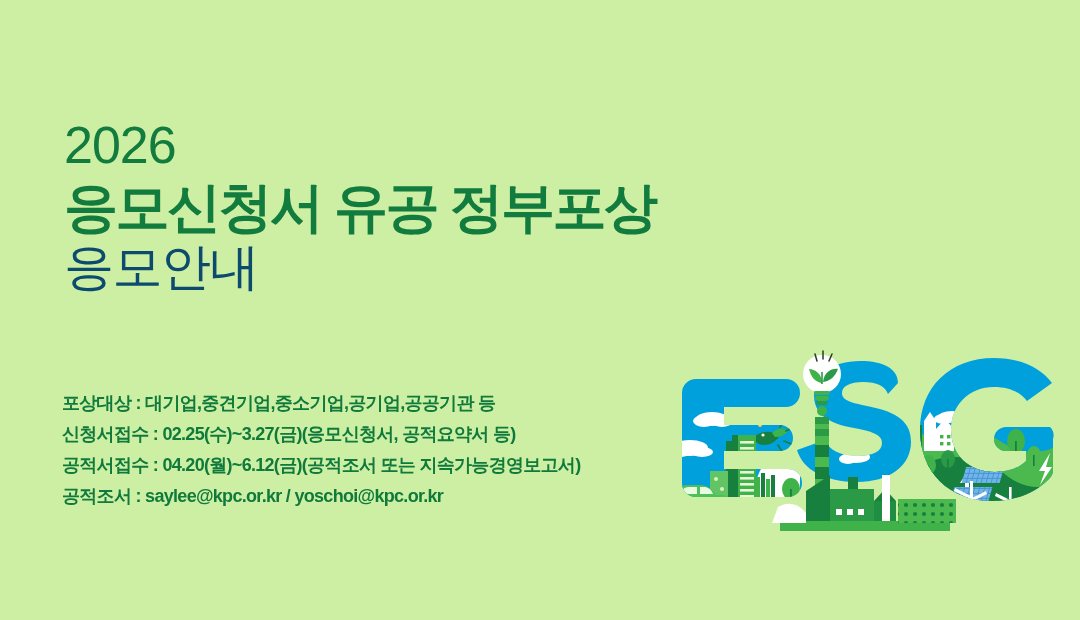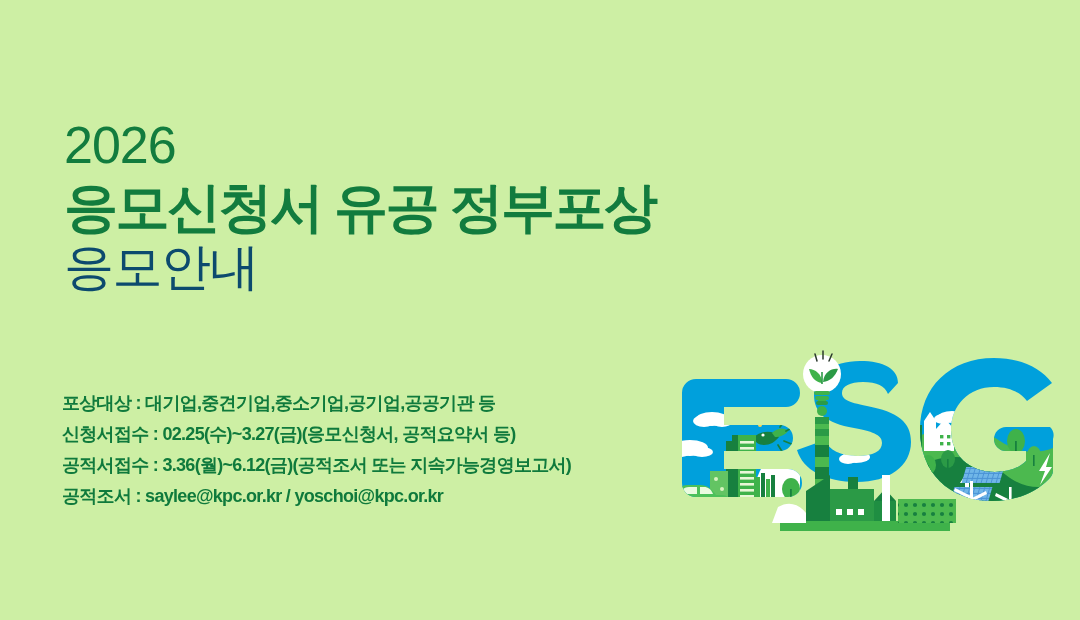--- a/index.html
+++ b/index.html
@@ -78,21 +78,21 @@
 
   <div id="text-block">
     <div class="h-year">2026</div>
     <div class="h-main">응모신청서 유공 정부포상</div>
     <div class="h-sub">응모안내</div>
   </div>
 
   <div id="details">
     <div class="detail-line">포상대상 : 대기업,중견기업,중소기업,공기업,공공기관 등</div>
     <div class="detail-line">신청서접수 : 02.25(수)~3.27(금)(응모신청서, 공적요약서 등)</div>
-    <div class="detail-line">공적서접수 : 3.36(월)~6.12(금)(공적조서 또는 지속가능경영보고서)</div>
+    <div class="detail-line">공적서접수 : 04.20(월)~6.12(금)(공적조서 또는 지속가능경영보고서)</div>
     <div class="detail-line">공적조서 : saylee@kpc.or.kr / yoschoi@kpc.or.kr</div>
   </div>
 
   <div id="esg-art">
     <svg viewBox="0 0 420 212" xmlns="http://www.w3.org/2000/svg" aria-hidden="true">
       <defs>
 
         <clipPath id="clipE">
           <path d="M36 30 h90 a14 14 0 0 1 0 28 h-62 v18 h56 a13 13 0 0 1 0 26 h-56 v18 h64 a14 14 0 0 1 0 28 h-92 a14 14 0 0 1 -14 -14 v-90 a14 14 0 0 1 14 -14 z"></path>
         </clipPath>

